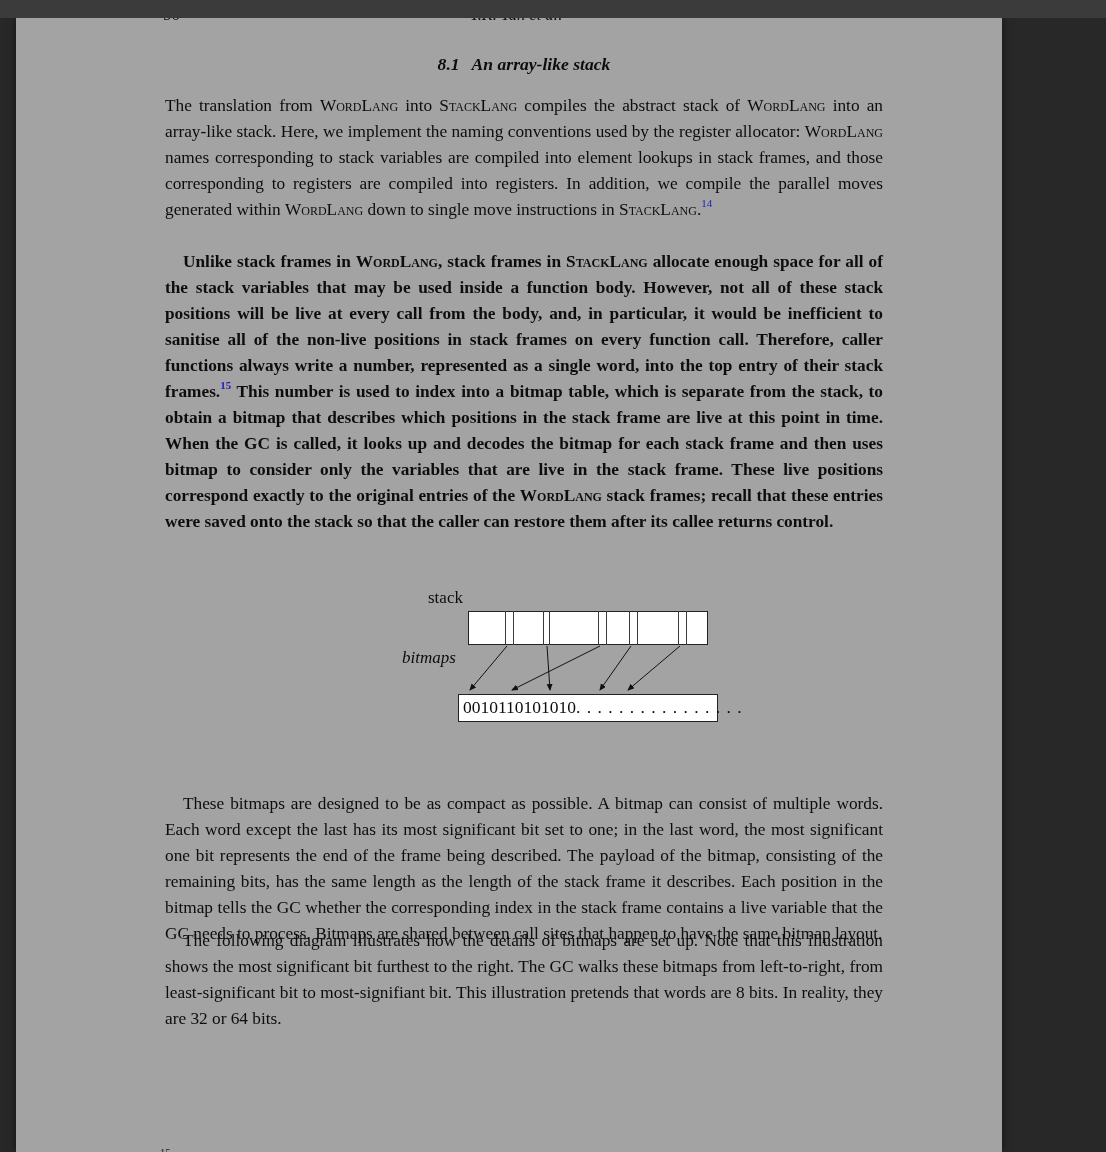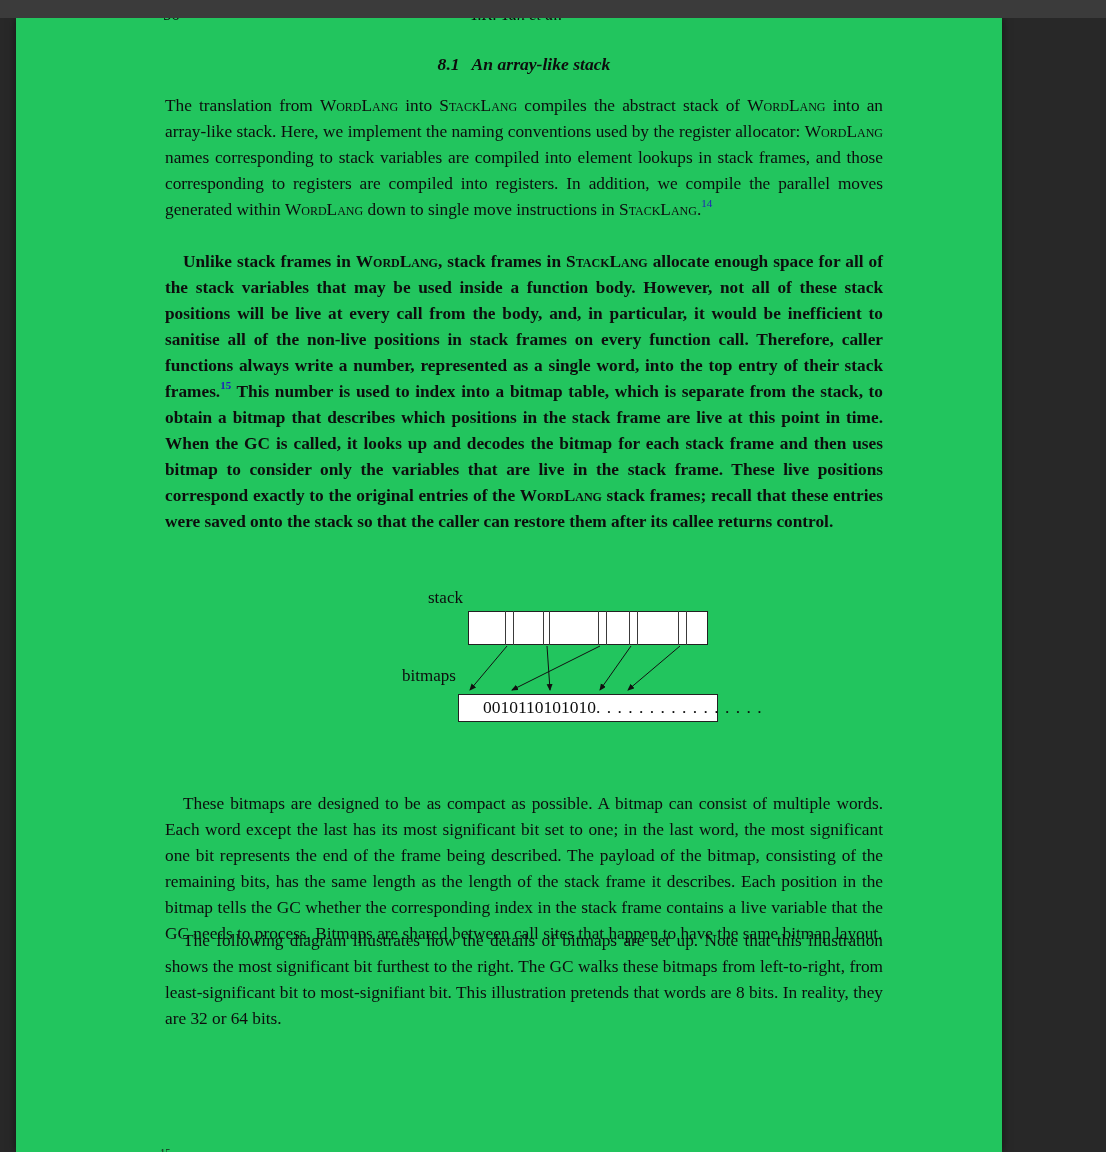--- a/index.html
+++ b/index.html
@@ -7,21 +7,21 @@
     width:1106px;height:1152px;overflow:hidden;position:relative;
     background:#282828;
     font-family:"Liberation Serif","DejaVu Serif",serif;
   }
   .topbar{
     position:absolute;left:0;top:0;width:1106px;height:18px;
     background:#3b3b3b;z-index:5;
   }
   .page{
     position:absolute;left:16px;top:18px;width:986px;height:1134px;
-    background:#22c55e;z-index:1;
+    background:#a3a3a3;z-index:1;
     box-shadow:0 0 8px rgba(0,0,0,0.55);
     color:#0d0d0d;overflow:hidden;
   }
   
   .header-strip{position:absolute;left:0;top:0;width:986px;height:6px;overflow:hidden;}
   .header-strip .pageno{position:absolute;left:147px;top:-13px;font-size:16.5px;}
   .header-strip .runtitle{position:absolute;left:454px;top:-13px;font-size:16.5px;font-style:italic;}
   .heading{
     position:absolute;left:149px;top:36px;width:718px;text-align:center;
     font-weight:bold;font-style:italic;font-size:17.6px;
@@ -38,32 +38,32 @@
   .sc{font-variant:small-caps;}
   sup.ref{
     color:#2222bb;font-size:11px;line-height:0;
     position:relative;top:-1px;vertical-align:super;
   }
   .link{color:#2222bb;}
   
   .figure{position:absolute;left:384px;top:572px;width:340px;height:140px;}
   .fig-label{position:absolute;font-size:17px;}
   .lbl-stack{left:28px;top:-2px;}
-  .lbl-bitmaps{left:2px;top:76px;}
+  .lbl-bitmaps{left:2px;top:58px;font-style:italic;}
   .stackbox{
     position:absolute;left:68px;top:21px;width:240px;height:34px;
     border:1px solid #222;box-sizing:border-box;background:#fff;
   }
   .divider{position:absolute;top:21px;height:34px;width:1px;background:#3a3a3a;}
   .bitmapbox{
     position:absolute;left:58px;top:104px;width:260px;height:28px;
     border:1px solid #222;box-sizing:border-box;background:#fff;
   }
   .bitmaptext{
-    position:absolute;left:24px;top:2px;font-size:17.5px;white-space:nowrap;
+    position:absolute;left:4px;top:2px;font-size:17.5px;white-space:nowrap;
   }
   .bitmaptext .dots{letter-spacing:1px;}
   .arrows{position:absolute;left:0;top:0;}
   
   .footnote{
     position:absolute;left:144px;top:1092px;width:724px;
     font-size:14.6px;line-height:21px;text-align:justify;
   }
   .footnote .fnmark{
     color:#1a1a1a;font-size:10.5px;vertical-align:super;line-height:0;margin-right:6px;

